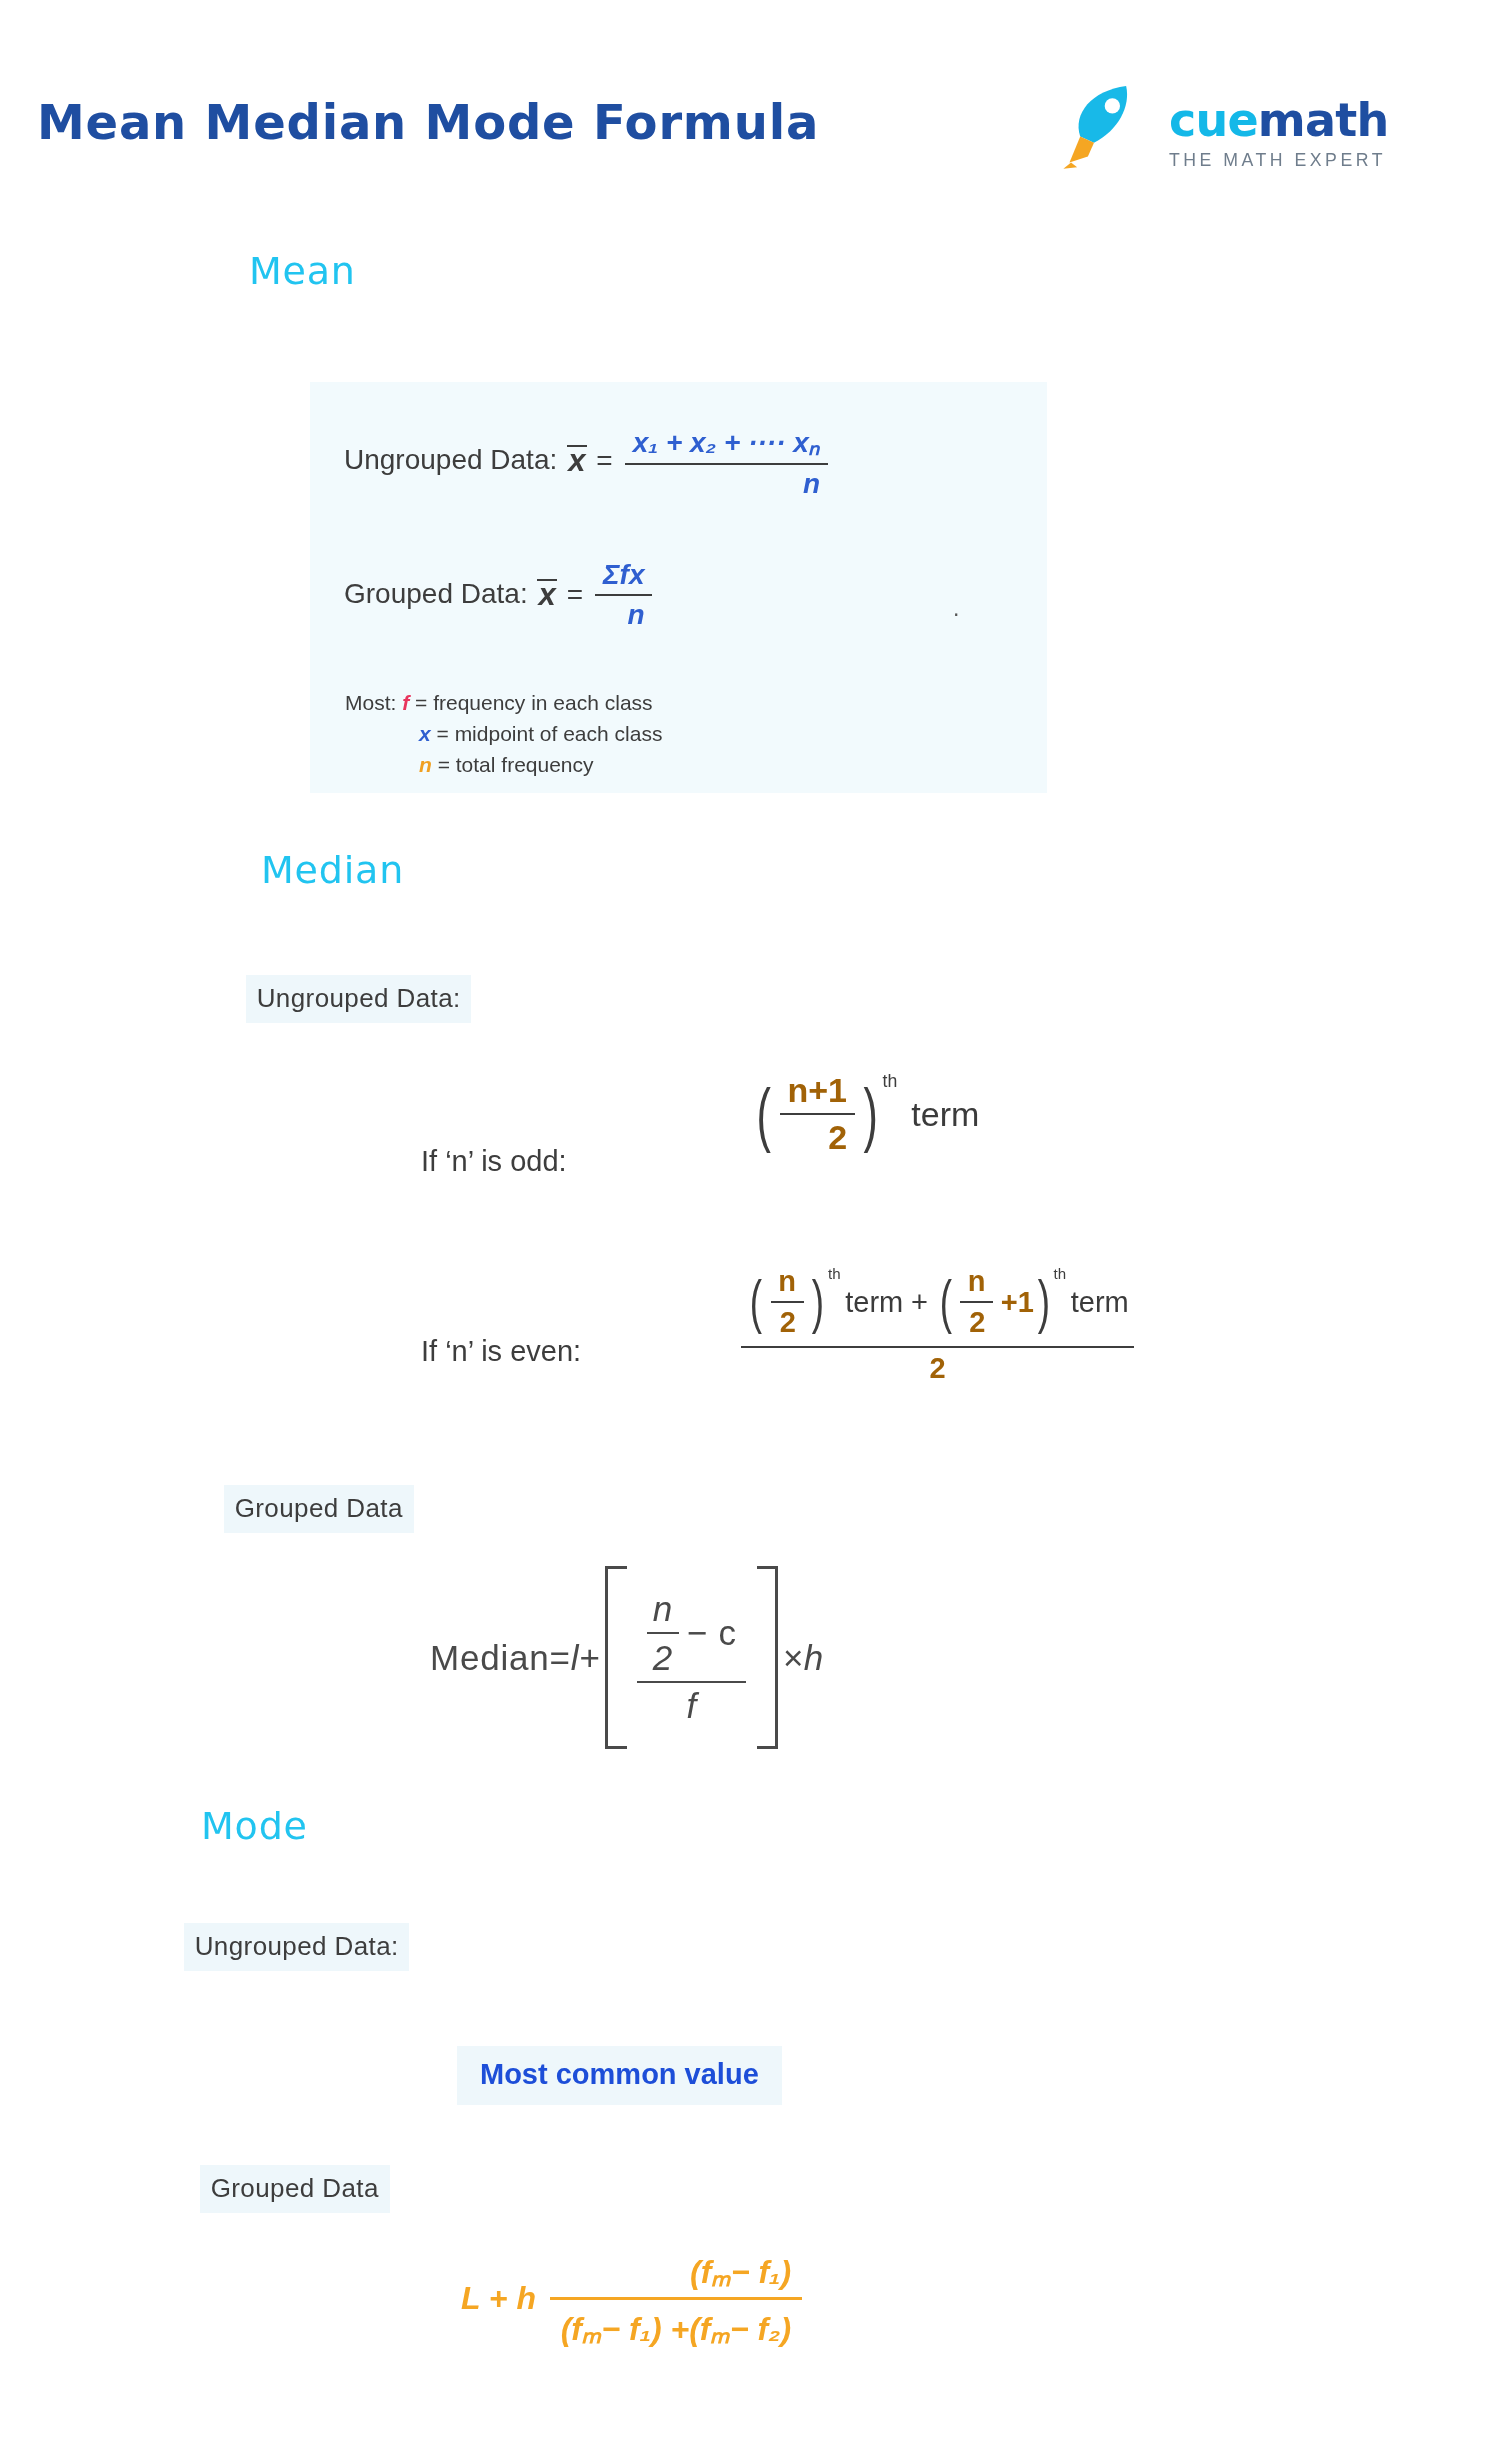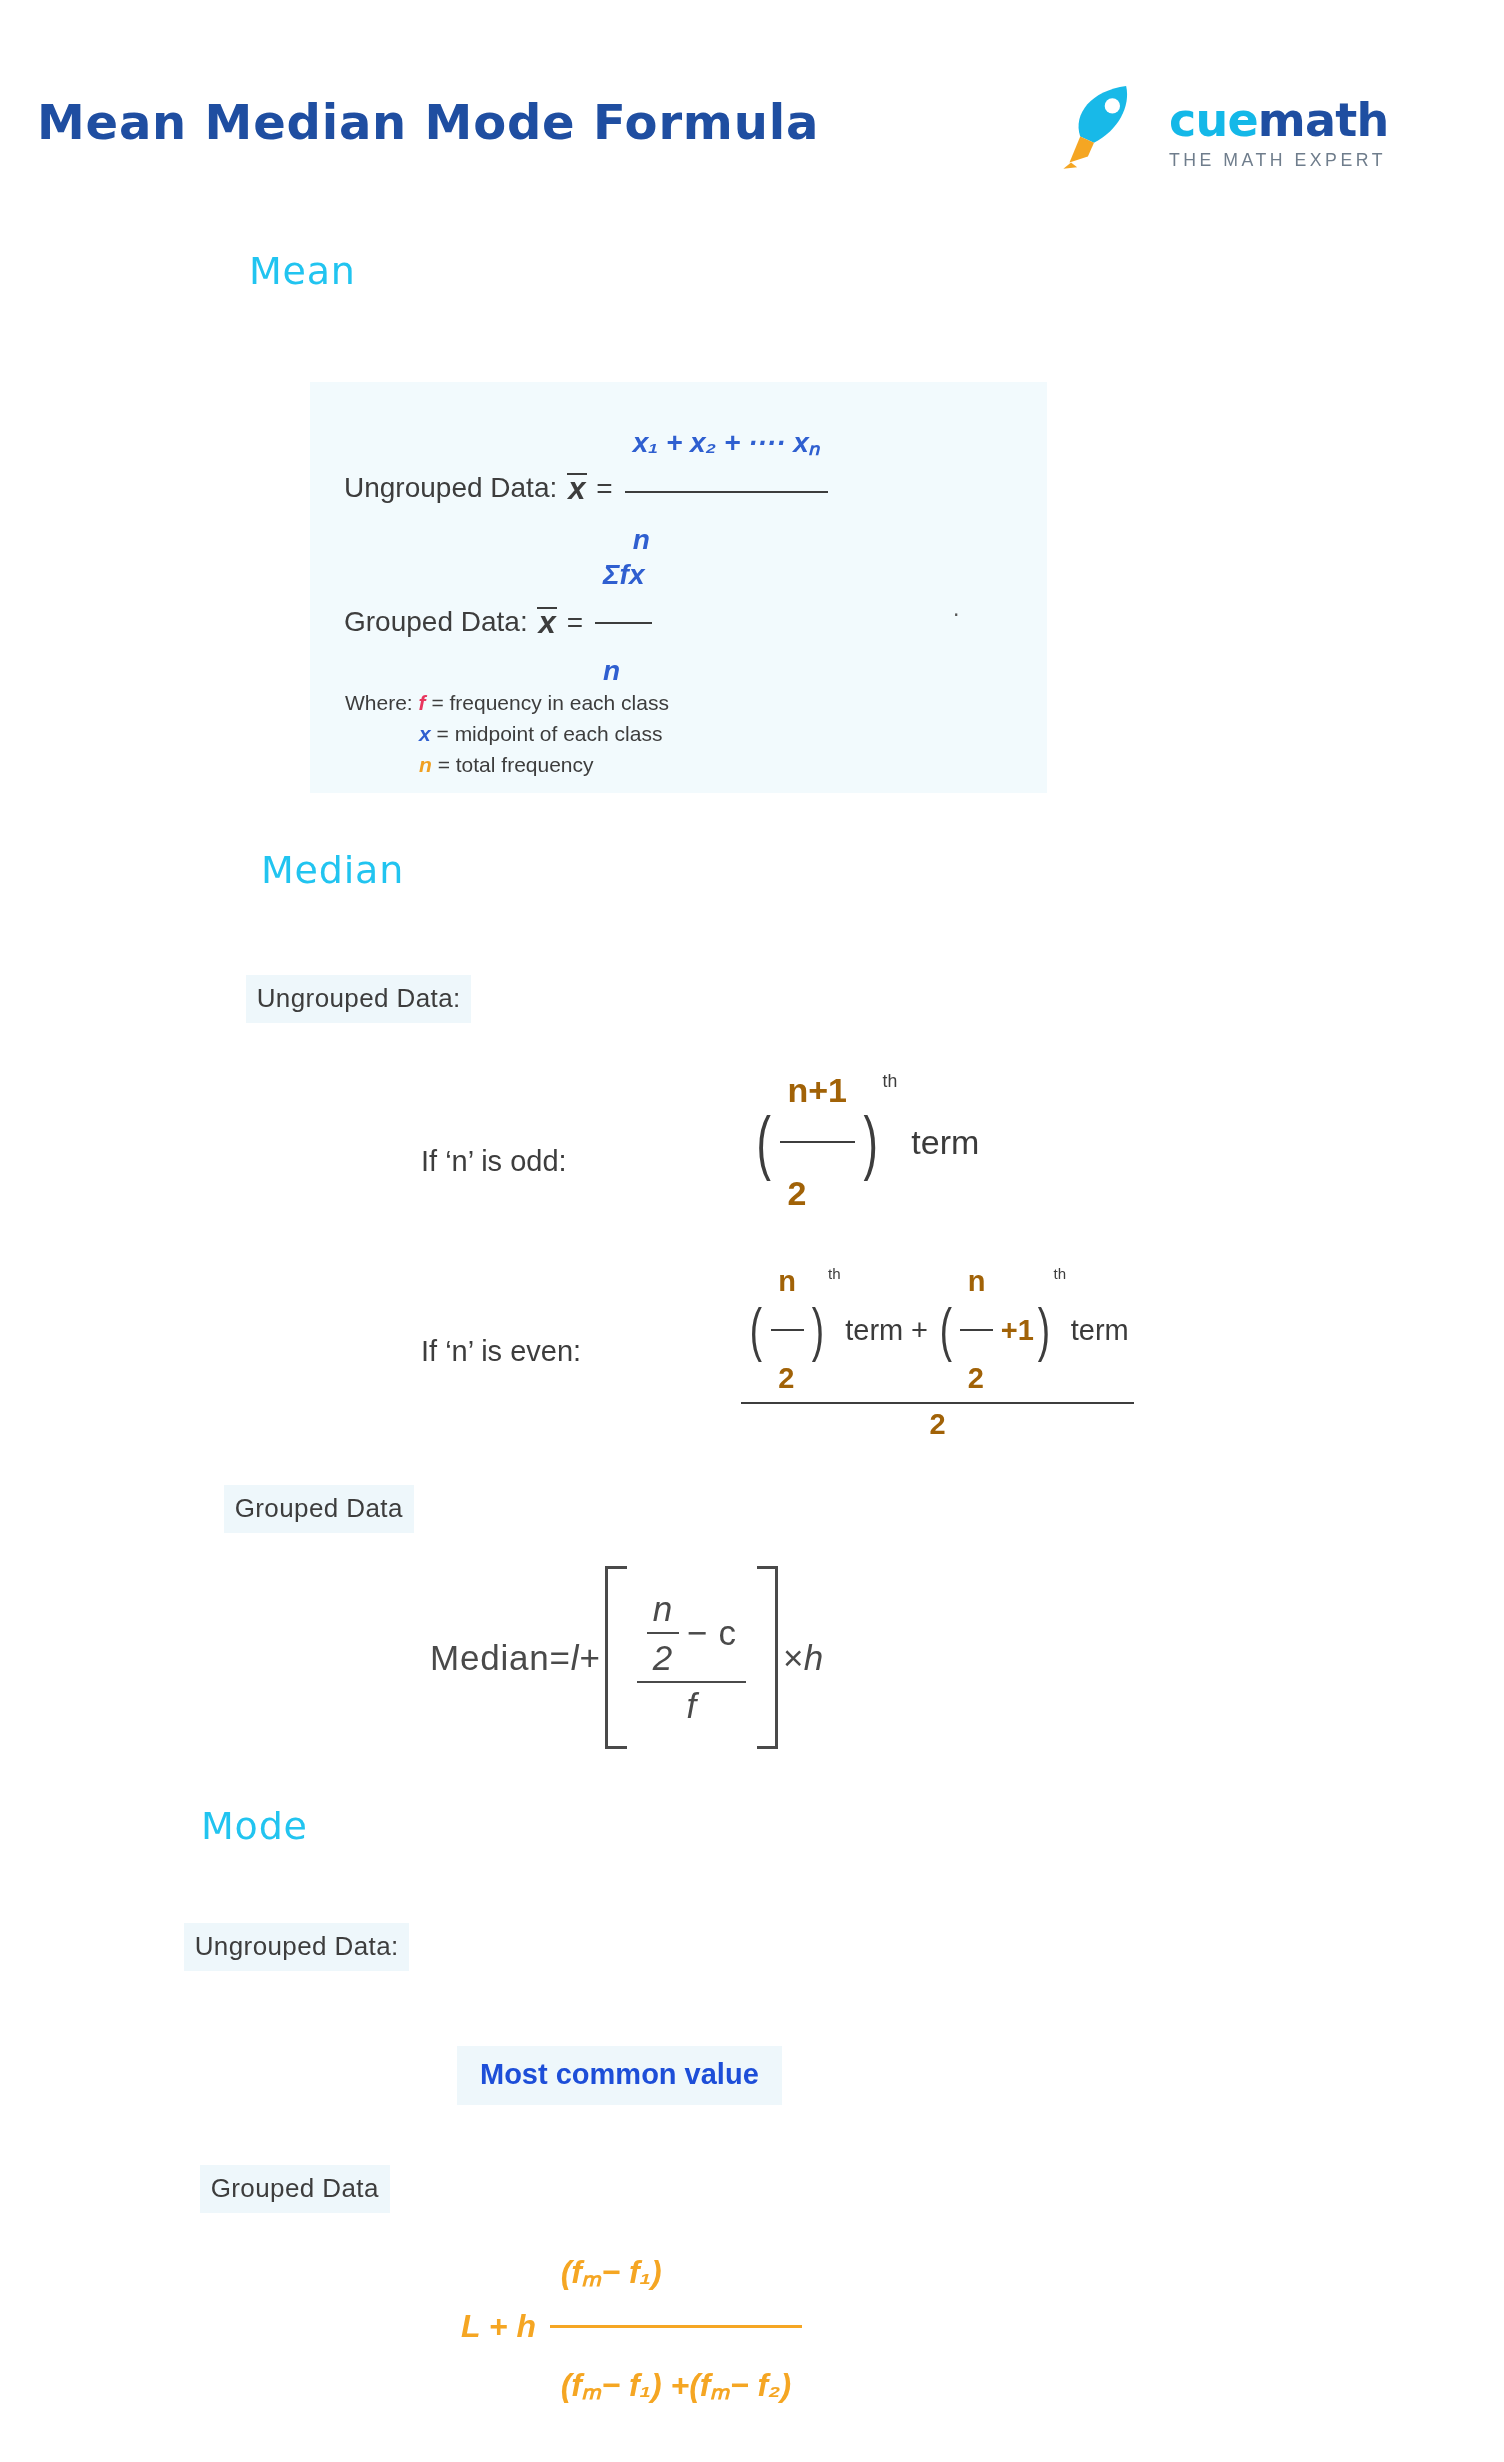--- a/index.html
+++ b/index.html
@@ -143,24 +143,23 @@
     content: "";
     position: absolute;
     left: 1.5px; right: 1.5px;
     top: 1.5px;
     height: 2.3px;
     background: #3d3d3d;
   }
   .frac {
     display: inline-flex;
     flex-direction: column;
-    align-items: flex-start;
+    align-items: flex-end;
     vertical-align: middle;
     margin: 0 4.6px;
-    gap: 28px;
   }
   .frac .num {
     padding: 0 7.7px 3.1px 7.7px;
     white-space: nowrap;
   }
   .frac .bar {
     width: 100%;
     height: 2.3px;
     background: #3d3d3d;
   }
@@ -382,21 +381,21 @@
           <span class="bar"></span>
           <span class="den blue-italic">n</span>
         </span>
       </span>
     </div>
 
     <div class="tiny-dot">.</div>
 
     <div class="where-block">
       <span class="where-line">
-        <span class="where-label">Where:</span>
+        <span class="where-label">Most:</span>
         <span class="w-key-f">f</span>
         <span>= frequency in each class</span>
       </span>
       <span class="where-line where-indent">
         <span class="w-key-x">x</span>
         <span>= midpoint of each class</span>
       </span>
       <span class="where-line where-indent">
         <span class="w-key-n">n</span>
         <span>= total frequency</span>

